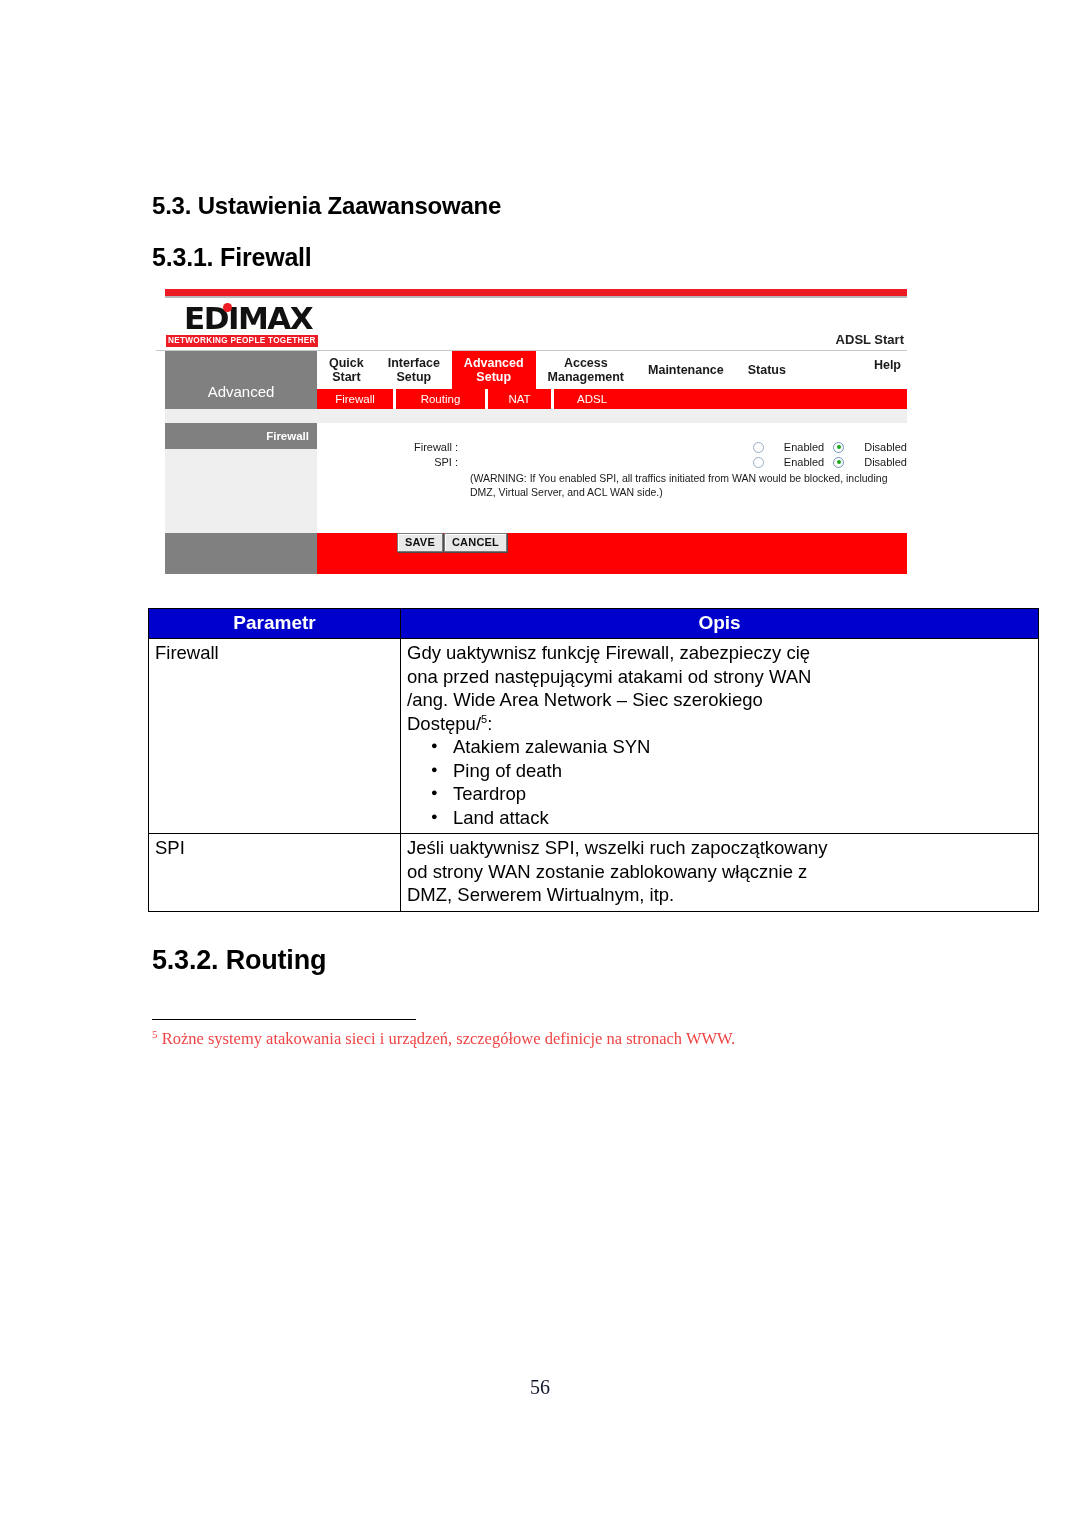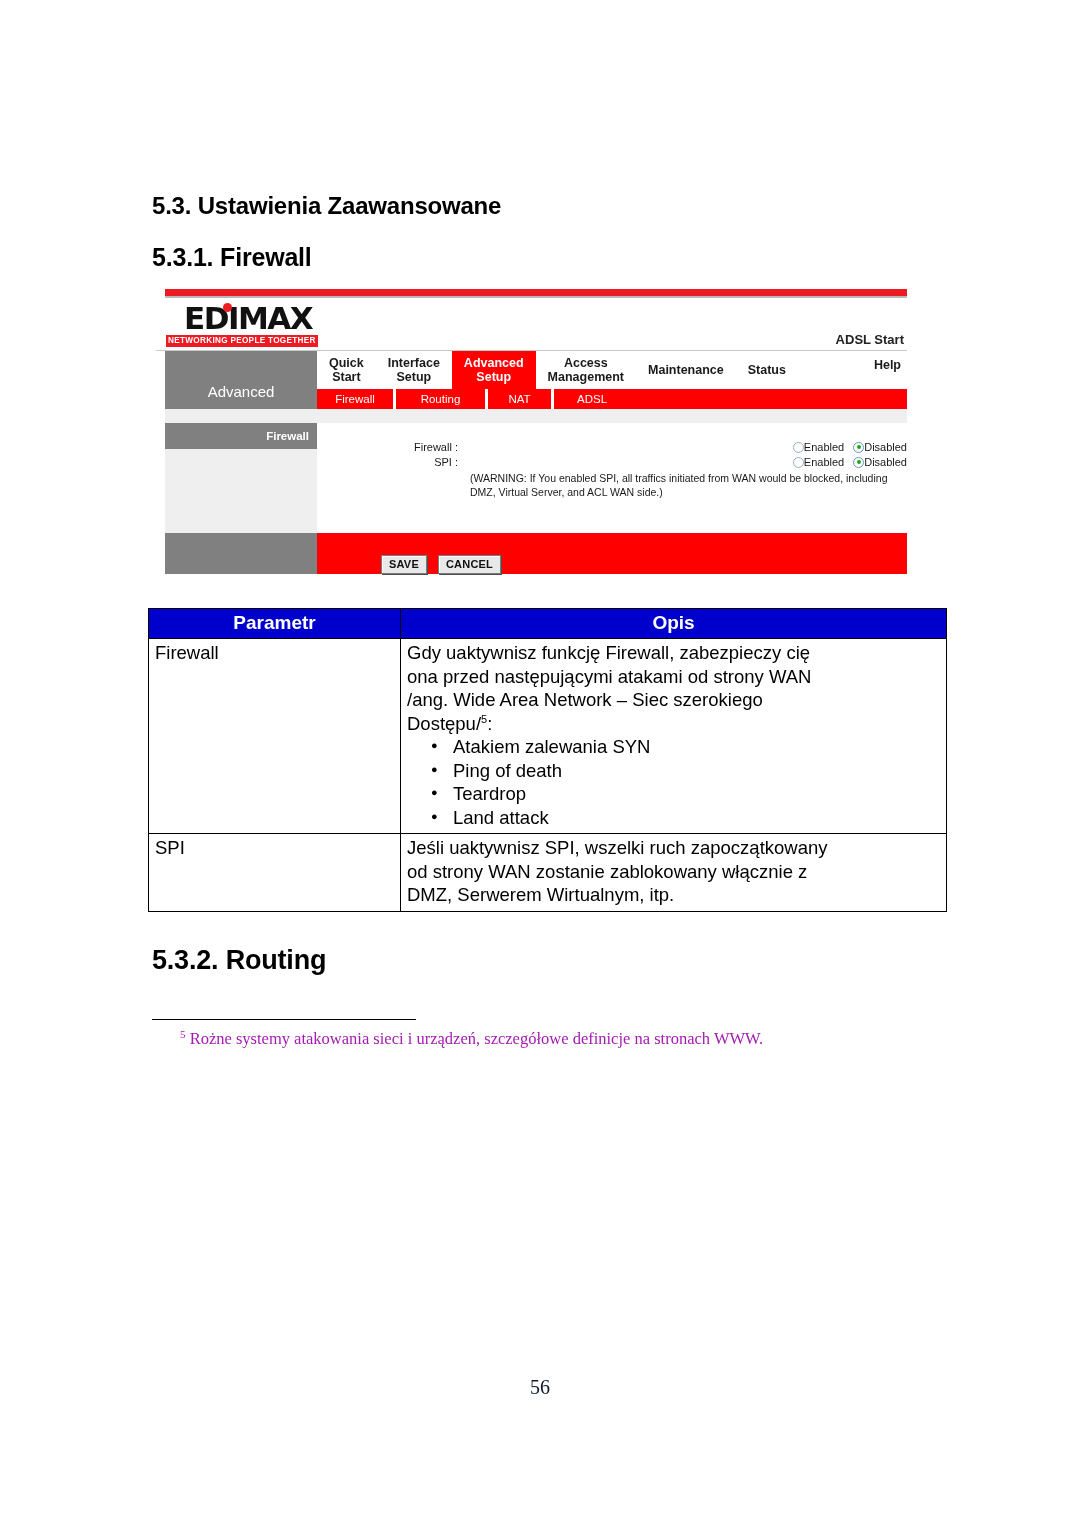--- a/index.html
+++ b/index.html
@@ -269,21 +269,21 @@
     white-space: nowrap;
   }
   .radio-group {
     display: flex;
     align-items: center;
     gap: 9px;
   }
   .radio-opt {
     display: flex;
     align-items: center;
-    gap: 0;
+    gap: 20px;
     font-size: 11px;
     color: #1a1a1a;
     white-space: nowrap;
   }
   .radio-dot {
     width: 11px;
     height: 11px;
     border-radius: 50%;
     border: 1px solid #9aaec4;
     background: #ffffff;
@@ -320,25 +320,25 @@
     margin-left: 9px;
     flex: 0 0 152px;
     height: 41px;
     background: #808080;
   }
   .panel-footer-right {
     flex: 1;
     height: 41px;
     background: #ff0000;
     display: flex;
-    align-items: flex-end;
+    align-items: flex-start;
     justify-content: flex-start;
-    padding-left: 64px;
+    padding-left: 80px;
     box-sizing: border-box;
-    gap: 11px;
+    gap: 1px;
   }
   .btn {
     background: #e9e9e9;
     border: 1px solid #7a7a7a;
     box-shadow: inset 1px 1px 0 #ffffff, 1px 1px 0 #4d4d4d;
     font-size: 11px;
     font-weight: bold;
     color: #101010;
     padding: 2px 7px 3px 7px;
     line-height: 12px;
@@ -351,21 +351,21 @@
     background: #ffffff;
     margin-left: 9px;
     border-bottom: 1px solid #ffffff;
   }
 
   
   .ptable {
     position: absolute;
     left: 148px;
     top: 608px;
-    width: 799px;
+    width: 891px;
     border-collapse: collapse;
     table-layout: fixed;
   }
   .ptable th {
     background: #0000cd;
     color: #ffffff;
     font-size: 19px;
     font-weight: bold;
     padding: 3px 0 4px 0;
     border: 1px solid #000000;
@@ -411,23 +411,22 @@
     height: 1px;
     background: #000000;
   }
   .footnote {
     position: absolute;
     left: 152px;
     top: 1029px;
     font-family: "Liberation Serif", serif;
     font-size: 16.5px;
     line-height: 20px;
-    color: #a21caf;
-    white-space: nowrap;
-    margin-left: 28px;
+    color: #ef4444;
+    white-space: nowrap;
   }
   .footnote .fn-mark {
     font-size: 11px;
     vertical-align: super;
     line-height: 0;
   }
 
   
   .pageno {
     position: absolute;

